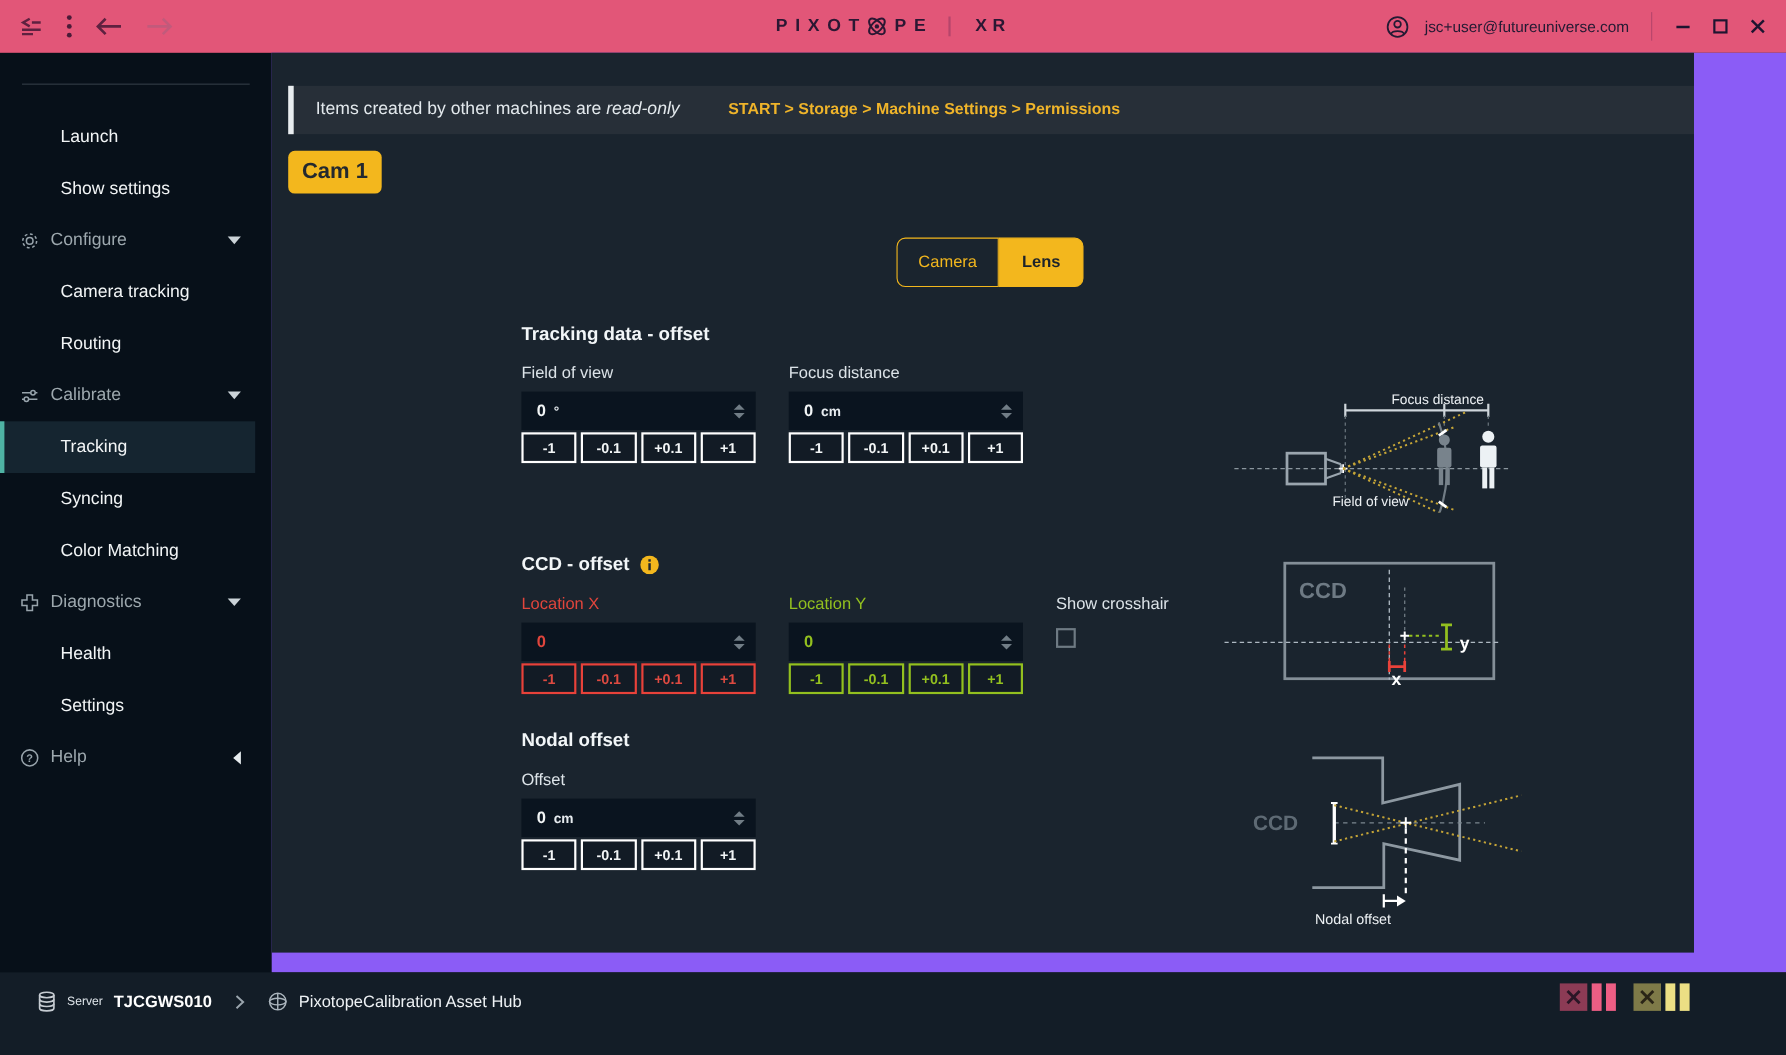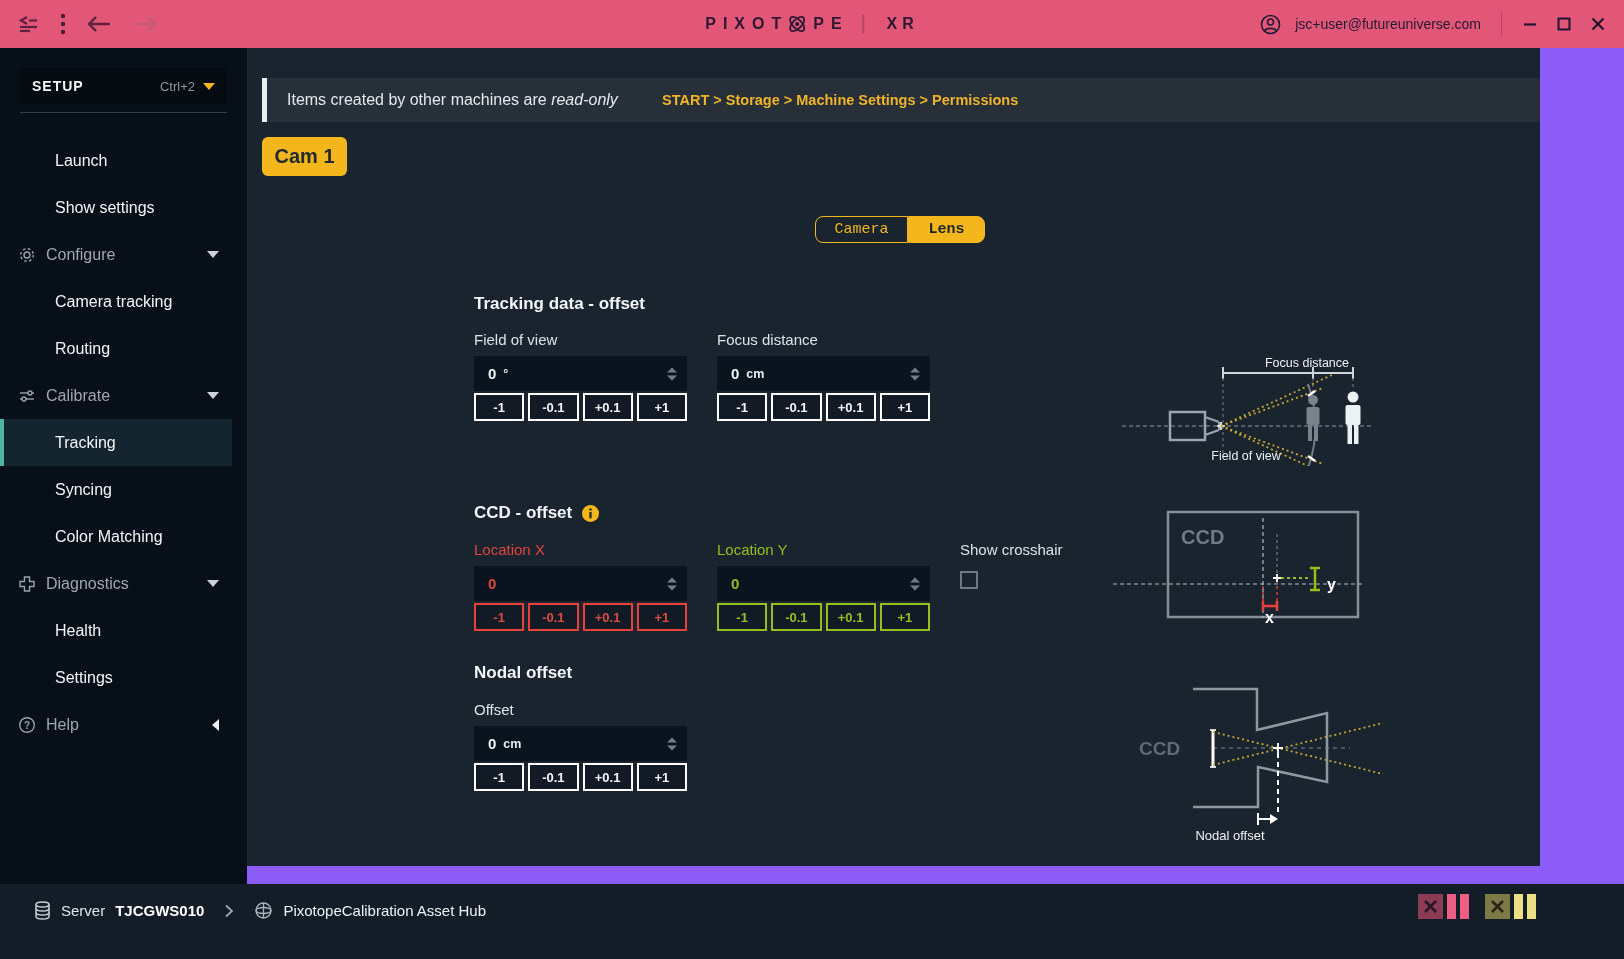--- a/index.html
+++ b/index.html
@@ -42,21 +42,21 @@
   .main { flex:1; background:#8b5cf6; position:relative; min-width:0; }
   .page { position:absolute; left:0; top:0; width:1293px; height:818px; background:#1A242E; }
 
   .banner { position:absolute; left:15px; top:30px; width:1278px; height:44px; background:#272F38; border-left:5px solid #E8EDF0; display:flex; align-items:center; }
   .banner-text { margin-left:20px; font-size:16px; color:#E3E9ED; }
   .banner-text .em { font-style:italic; }
   .breadcrumb { position:absolute; left:395px; color:#EFB42A; font-weight:bold; font-size:14.5px; cursor:pointer; }
 
   .cam-btn { position:absolute; left:15px; top:89px; width:85px; height:39px; background:#F3B71D; border:none; border-radius:6px; color:#23292F; font-weight:bold; font-size:20px; font-family:inherit; cursor:pointer; }
 
-  .tabs { position:absolute; left:568px; top:168px; display:flex; height:27px;font-family:Liberation Mono, monospace; }
+  .tabs { position:absolute; left:568px; top:168px; display:flex; height:45px; }
   .tab { display:flex; align-items:center; justify-content:center; font-size:15px; cursor:pointer; font-family:inherit; }
   .tab.camera { width:93px; background:transparent; border:1px solid #F3B71D; border-radius:8px 0 0 8px; color:#F3B71D; }
   .tab.lens { width:77px; background:#F3B71D; border:1px solid #F3B71D; border-radius:0 8px 8px 0; color:#1C232B; font-weight:bold; }
 
   .sec-title { position:absolute; color:#F2F6F8; font-weight:bold; font-size:17px; display:flex; align-items:center; gap:10px; }
   .field-group { position:absolute; width:213px; }
   .f-label { font-size:15px; color:#DCE3E8; height:20px; }
   .f-label.red { color:#E0453C; }
   .f-label.green { color:#93C01F; }
   .f-input { margin-top:5px; height:35px; background:#0A141F; position:relative; display:flex; align-items:center; padding:0 14px; gap:7px; cursor:text; }
@@ -75,21 +75,21 @@
   .crosshair-group { position:absolute; left:713px; top:493px; }
   .checkbox { margin-top:10px; width:18px; height:18px; border:2px solid #6E7A83; cursor:pointer; }
 
   .info-ic { display:inline-flex; cursor:pointer; }
 
   .diagram { position:absolute; }
 
   
   .statusbar { height:75px; background:#131D27; flex:none; display:flex; align-items:center; padding:0 0 22px 34px; position:relative; }
   .sb-left { display:flex; align-items:center; gap:10px; }
-  .sb-label { color:#DFE5EA; font-size:15px; }
+  .sb-label { color:#DFE5EA; font-size:11px; }
   .sb-server { color:#FFFFFF; font-weight:bold; font-size:15px; }
   .sb-chev { margin:0 10px; display:flex; }
   .sb-hub { color:#EEF2F5; font-size:15px; }
   .sb-right { position:absolute; right:88px; top:10px; display:flex; align-items:center; gap:4px; }
   .st-square { width:25px; height:25px; display:flex; align-items:center; justify-content:center; }
   .st-square.pink { background:#8C3B55; }
   .st-square.olive { background:#7E7A48; }
   .st-bar { width:9px; height:25px; }
   .st-bar.pink { background:#ED5E84; }
   .st-bar.yellow { background:#ECDF84; }
@@ -185,27 +185,20 @@
                 <path d="M13.5 2.5 L2.5 13.5"></path>
               </g>
             </svg>
           </span>
       </span>
     </div>
   </header>
 
   <div class="body">
     <nav class="sidebar">
-      <div class="setup-box">
-        <span class="setup-label">SETUP</span>
-        <span class="setup-right">
-          <span class="setup-shortcut">Ctrl+2</span>
-          <span class="tri-down-y"></span>
-        </span>
-      </div>
       <div class="side-divider"></div>
       <ul class="side-list">
         <li class="sub">
             <span>Launch</span>
           </li>
         <li class="sub">
             <span>Show settings</span>
           </li>
         <li class="group">
           <span class="s-icon">

